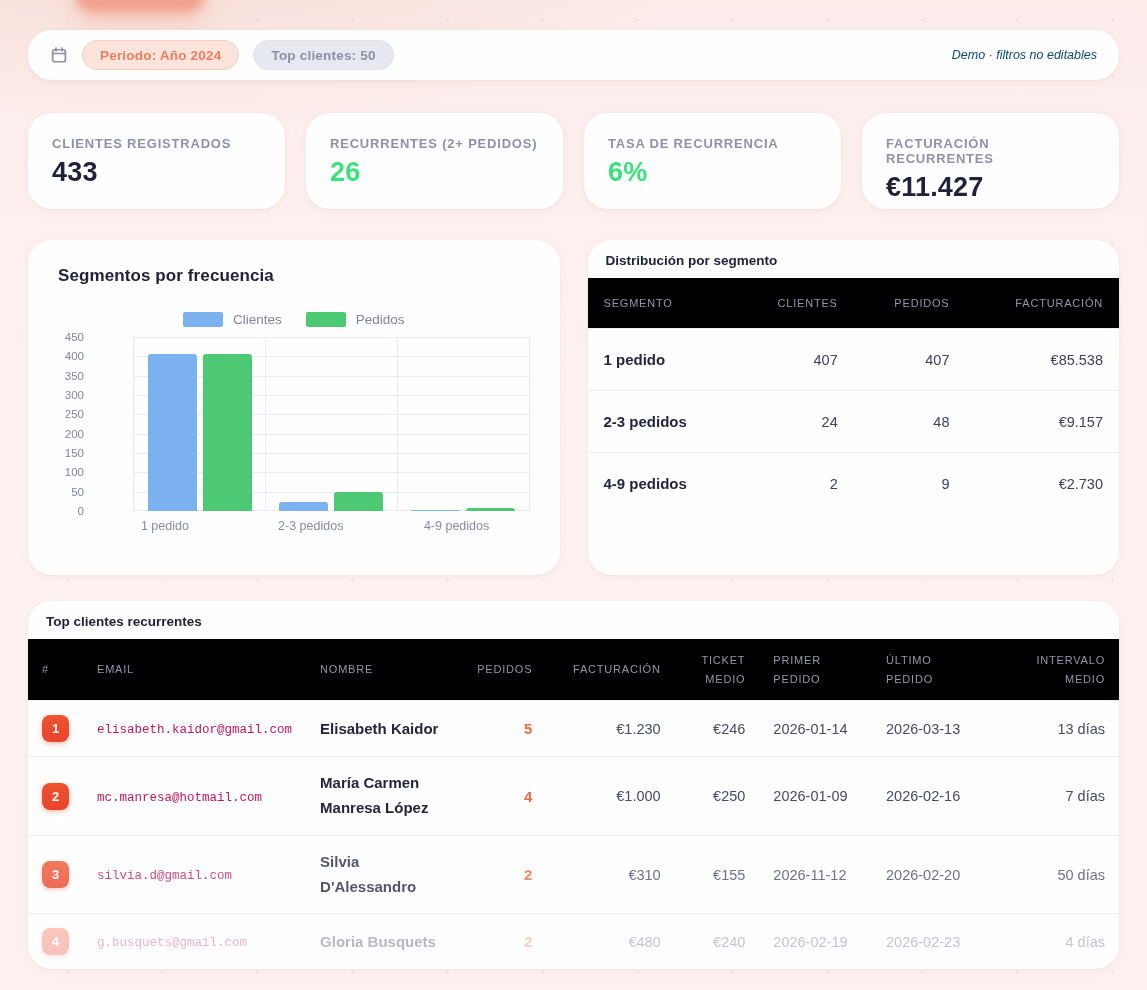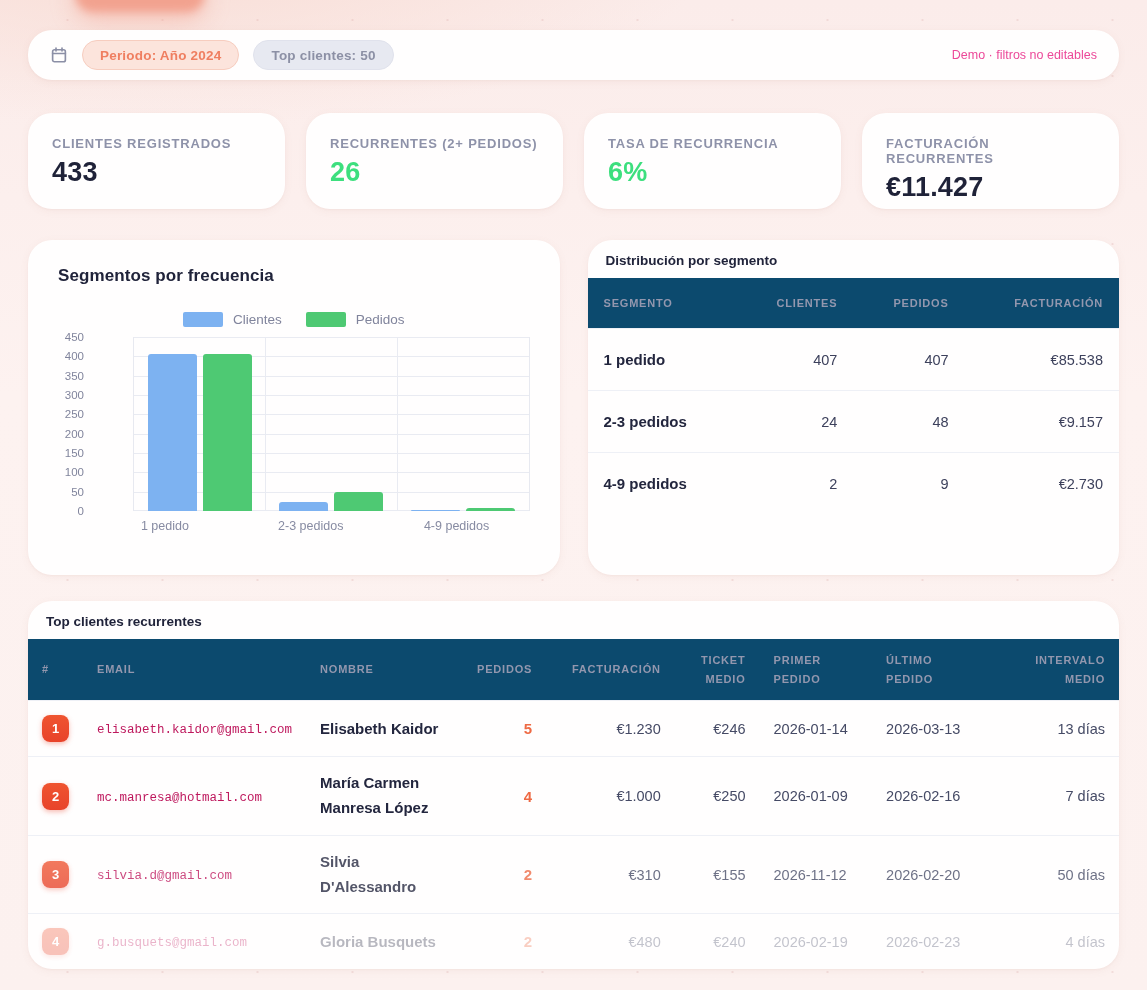--- a/index.html
+++ b/index.html
@@ -21,21 +21,21 @@
     box-shadow:0 2px 8px rgba(170,110,100,.07), 0 1px 2px rgba(170,110,100,.05); }
 
   
   .filter-bar { position:relative; margin-top:30px; height:50px; display:flex; align-items:center;
     gap:14px; padding:0 22px; }
   .cal-icon { width:18px; height:18px; color:#8b8fa6; flex:0 0 auto; display:inline-flex; }
   .pill { display:inline-flex; align-items:center; height:30px; padding:0 17px;
     border-radius:15px; font-size:13.5px; font-weight:700; letter-spacing:.2px; }
   .pill-salmon { background:#fce4dc; border:1px solid #f7cdbf; color:#ef7e60; }
   .pill-gray { background:#e7e9f1; border:1px solid #e0e2ec; color:#8c90a5; }
-  .demo-note { margin-left:auto; font-size:12.5px; color:#ec4899; }
+  .demo-note { margin-left:auto; font-size:12.5px; font-style:italic; color:#0c4a6e; }
 
   
   .kpi-grid { margin-top:33px; display:grid; grid-template-columns:repeat(4,1fr); gap:21px; }
   .kpi-card { height:96px; padding:23px 24px 0; }
   .kpi-label { font-size:13px; font-weight:700; letter-spacing:.8px; color:#8e92a9; }
   .kpi-value { margin-top:6px; font-size:27px; font-weight:800; letter-spacing:.2px; }
 
   
   .mid-row { margin-top:31px; display:grid; grid-template-columns:1fr 1fr; gap:28px; }
   .mid-row .card { height:335px; overflow:hidden; }
@@ -55,21 +55,21 @@
   .vline { position:absolute; top:0; bottom:0; width:1px; background:#e9ebf2; }
   .bars-layer { position:absolute; inset:0; display:flex; }
   .bar-group { flex:1; display:flex; align-items:flex-end; justify-content:center; gap:6px; height:100%; }
   .bar { width:49px; border-radius:3px 3px 0 0; }
   .xlabels { display:flex; margin-left:34px; margin-top:8px; }
   .xlabel { flex:1; text-align:center; font-size:12.5px; color:#878ba2; }
 
   
   .card-title { padding:13px 18px 10px; font-size:13.5px; font-weight:800; color:#20233a; }
   table { width:100%; border-collapse:collapse; }
-  thead th { background:#0c4a6e; color:#9397ae; font-size:11px; font-weight:700;
+  thead th { background:#000000; color:#9397ae; font-size:11px; font-weight:400;
     letter-spacing:.8px; text-align:left; padding:19px 16px; }
   thead th.num { text-align:right; }
   tbody td { padding:22px 16px; font-size:14.5px; color:#3d415c; border-top:1px solid #eef0f6; }
   tbody td.num { text-align:right; }
   tbody td.seg { font-weight:700; color:#23263e; font-size:15px; }
 
   
   .clients-card { margin-top:26px; overflow:hidden; }
   .clients-card thead th { padding:12px 14px; line-height:1.7; }
   .clients-card tbody td { padding:14px 14px; }

